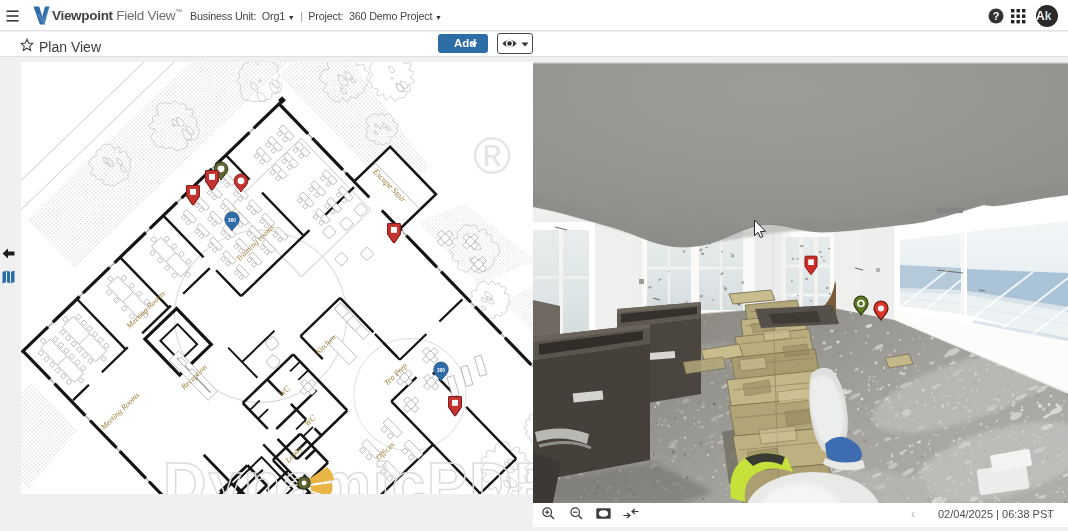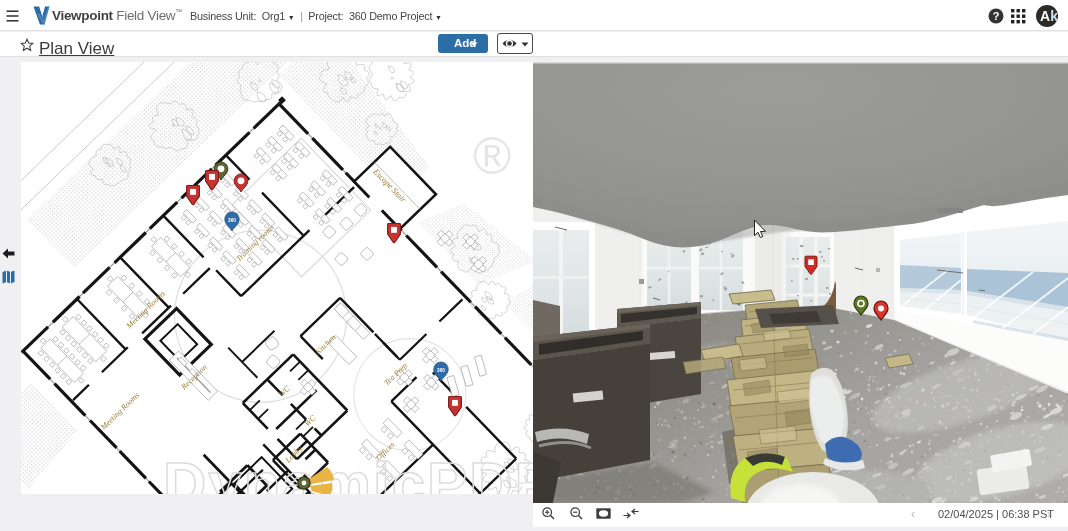--- a/index.html
+++ b/index.html
@@ -45,29 +45,29 @@
         <rect x="11" y="0" width="3.4" height="3.4"></rect>
       <rect x="0" y="5.5" width="3.4" height="3.4"></rect>
         <rect x="5.5" y="5.5" width="3.4" height="3.4"></rect>
         <rect x="11" y="5.5" width="3.4" height="3.4"></rect>
       <rect x="0" y="11" width="3.4" height="3.4"></rect>
         <rect x="5.5" y="11" width="3.4" height="3.4"></rect>
         <rect x="11" y="11" width="3.4" height="3.4"></rect>
     </g>
   </svg>
 
-  <div class="abs" style="left:1036px;top:5px;width:22px;height:22px;border-radius:50%;background:#2b2a28;color:#fff;font-size:14px;font-weight:bold;text-align:right;line-height:22px;">A<span style="color:#cfe3f5;">k</span></div>
+  <div class="abs" style="left:1036px;top:5px;width:22px;height:22px;border-radius:50%;background:#2b2a28;color:#fff;font-size:12px;font-weight:bold;text-align:left;line-height:22px;">A<span style="color:#cfe3f5;">k</span></div>
 
   <div class="abs" style="left:0;top:32px;width:1068px;height:25px;background:#ffffff;border-bottom:1px solid #e0e0e0;"></div>
 
   <svg class="abs" style="left:20px;top:38px;" width="14" height="14" viewBox="0 0 24 24">
     <path d="M12 2 L14.9 8.6 L22 9.3 L16.7 14.1 L18.2 21.2 L12 17.5 L5.8 21.2 L7.3 14.1 L2 9.3 L9.1 8.6 Z" fill="none" stroke="#3a3a3a" stroke-width="1.8"></path>
   </svg>
 
-  <div class="abs" style="left:39px;top:39px;font-size:17px;color:#3c3c3c;text-decoration:underline;">Plan View</div>
+  <div class="abs" style="left:39px;top:39px;font-size:14px;color:#3c3c3c;">Plan View</div>
 
   <div class="abs" style="left:438px;top:34px;width:50px;height:19px;background:#2d6da5;border-radius:3px;color:#fff;font-size:11.5px;font-weight:bold;text-align:left;line-height:19px;"><span style="margin-left:16px;">Add</span></div>
   <svg class="abs" style="left:470px;top:42px;" width="8" height="5" viewBox="0 0 8 5">
       <path d="M0.5 0.5 L7.5 0.5 L4 4.5 Z" fill="#ffffff"></path>
     </svg>
 
   <div class="abs" style="left:497px;top:33px;width:36px;height:21px;background:#fff;border:1.5px solid #4a4a4a;border-radius:3px;"></div>
   <svg class="abs" style="left:502px;top:38px;" width="15" height="11" viewBox="0 0 15 11">
     <path d="M0.5 5.5 Q7.5 -2 14.5 5.5 Q7.5 13 0.5 5.5 Z" fill="#2e2e2e"></path>
     <circle cx="7.5" cy="5.5" r="3" fill="#2e2e2e" stroke="#fff" stroke-width="1.4"></circle>

